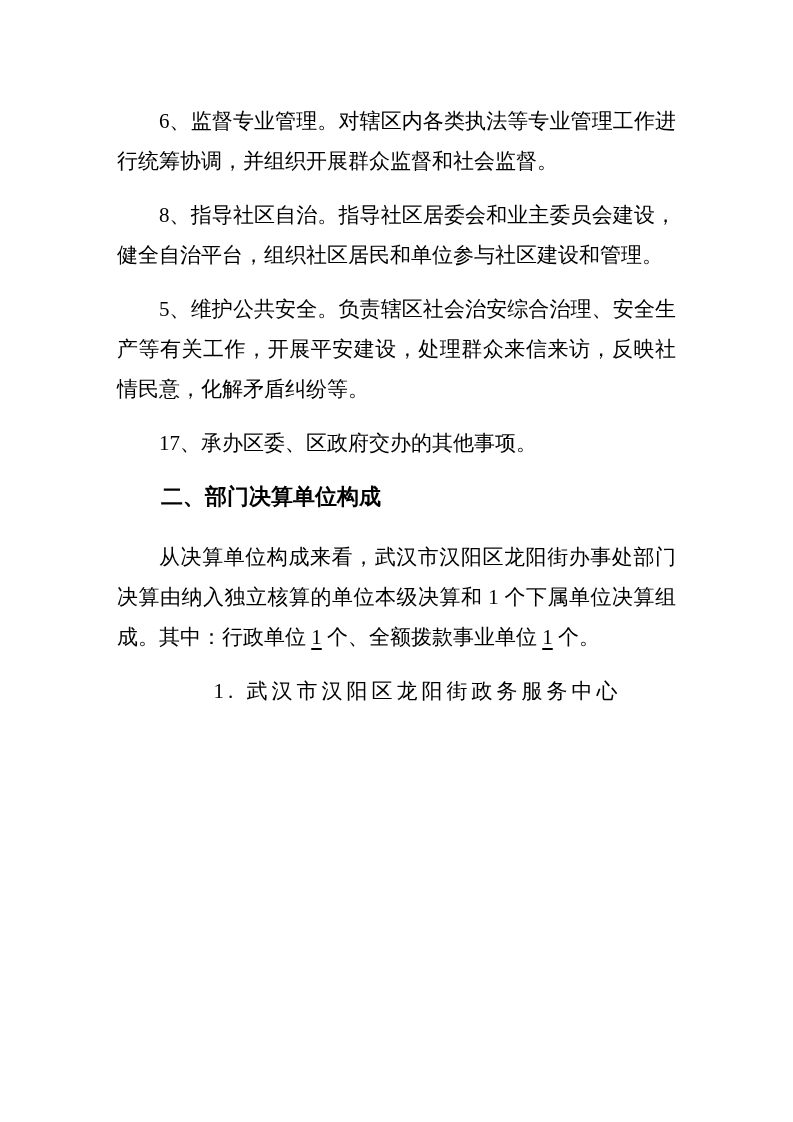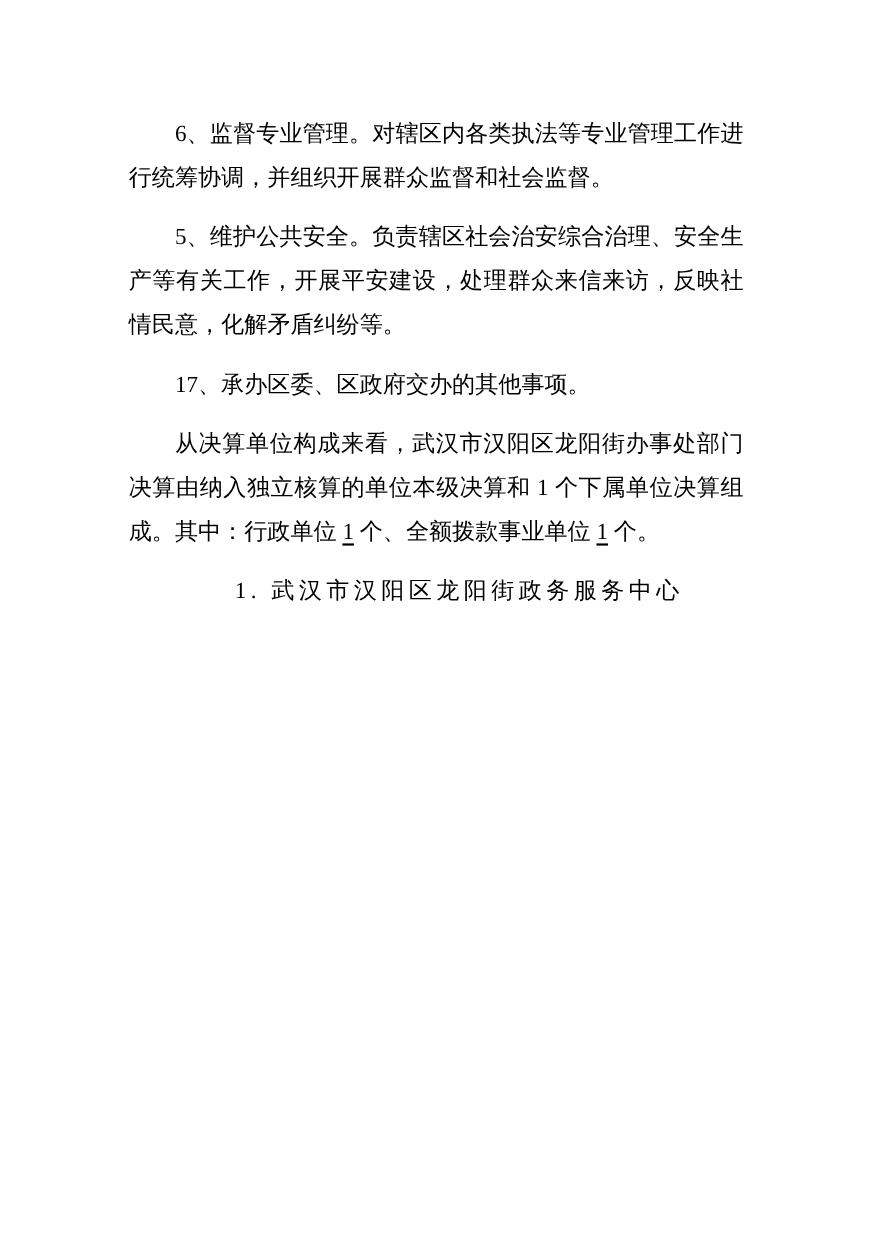--- a/index.html
+++ b/index.html
@@ -41,18 +41,20 @@
     text-decoration: underline;
     text-underline-offset: 4px;
   }
 </style>
 </head>
 <body>
 
 <div class="page">
   <div class="content" id="content">
       <p class="body">6、监督专业管理。对辖区内各类执法等专业管理工作进行统筹协调，并组织开展群众监督和社会监督。</p>
+      <p class="body">8、指导社区自治。指导社区居委会和业主委员会建设，健全自治平台，组织社区居民和单位参与社区建设和管理。</p>
       <p class="body">5、维护公共安全。负责辖区社会治安综合治理、安全生产等有关工作，开展平安建设，处理群众来信来访，反映社情民意，化解矛盾纠纷等。</p>
       <p class="body">17、承办区委、区政府交办的其他事项。</p>
+      <p class="heading">二、部门决算单位构成</p>
       <p class="body"><span>从决算单位构成来看，武汉市汉阳区龙阳街办事处部门决算由纳入独立核算的单位本级决算和 1 个下属单位决算组成。其中：行政单位 </span><span class="u">1</span><span> 个、全额拨款事业单位 </span><span class="u">1</span><span> 个。</span></p>
       <p class="list-item">1. 武汉市汉阳区龙阳街政务服务中心</p>
     </div>
 </div>
 
 </body></html>

